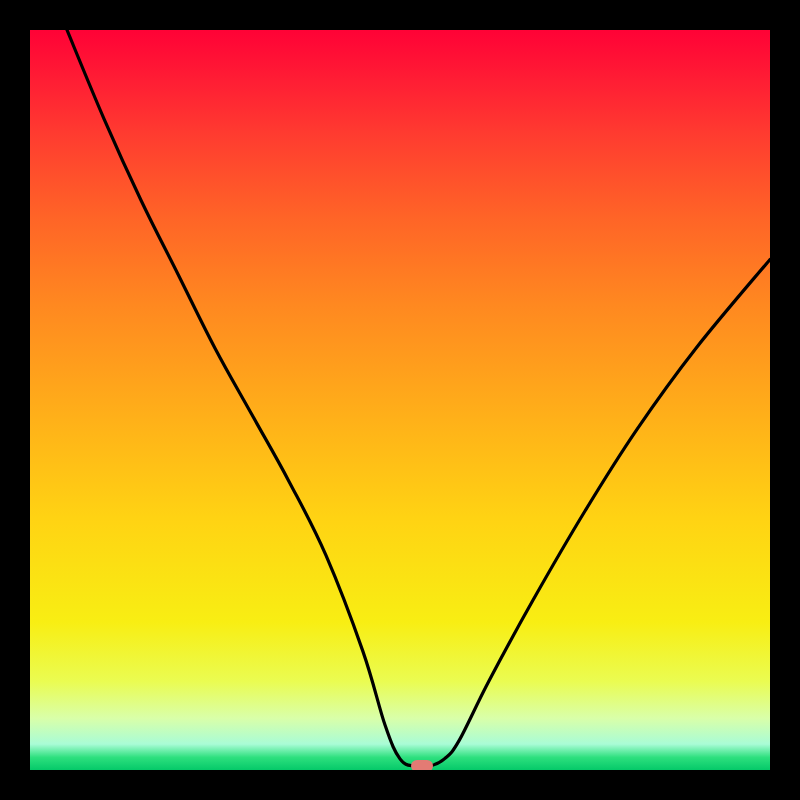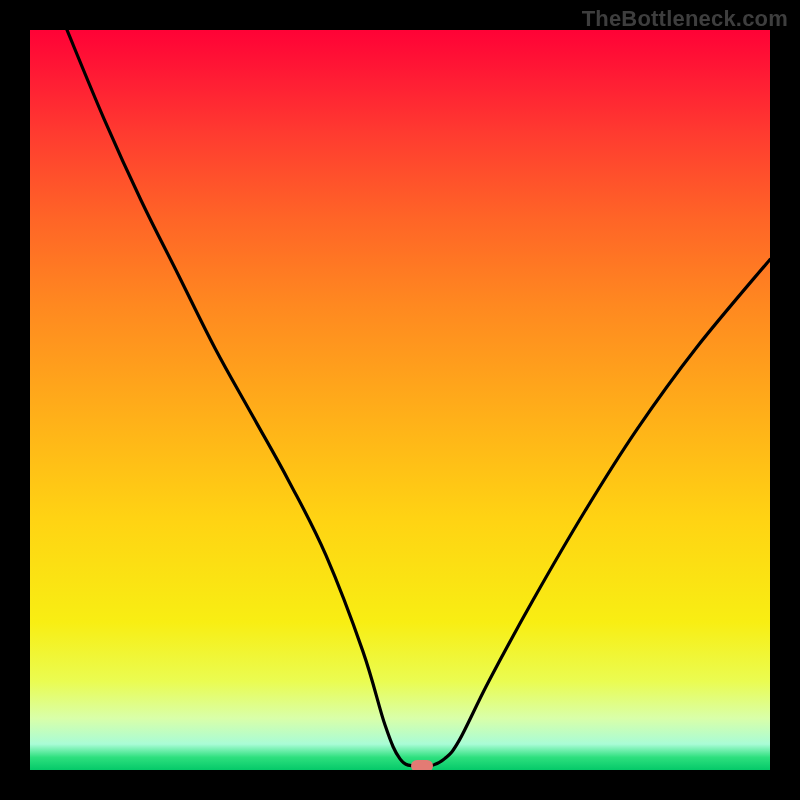--- a/index.html
+++ b/index.html
@@ -68,21 +68,20 @@
     border-radius: 6px;
     transform: translate(-50%, -50%);
     z-index: 3;
   }
 </style>
 </head>
 <body>
 
 <div class="frame">
 
-  <div class="watermark">TheBottleneck.com</div>
 
   <div class="plot-area">
 
     <svg viewBox="0 0 740 740" preserveAspectRatio="none">
       <path fill="none" stroke="#000" stroke-width="3.2" stroke-linejoin="round" stroke-linecap="round" d="M 37 0 C 43.66 15.983999999999991 60.68 58.16399999999997 74 88.79999999999995 C 87.32 119.43599999999994 97.68 142.22799999999992 111 170.19999999999993 C 124.32 198.17199999999994 134.68 217.55999999999997 148 244.2 C 161.32 270.84000000000003 171.68 292.89200000000005 185 318.20000000000005 C 198.32 343.50800000000004 208.68 360.824 222 384.8 C 235.32 408.776 245.68 426.092 259 451.4 C 272.32 476.70799999999997 282.68 494.76399999999995 296 525.4 C 309.32 556.036 322.344 590.964 333 621.6 C 343.656 652.236 348.53999999999996 676.2860000000001 355.2 695.6 C 361.86 714.914 364.67199999999997 721.574 370 728.9 C 375.32800000000003 736.226 379.472 734.968 384.8 736.3 C 390.12800000000004 737.632 394.272 737.632 399.6 736.3 C 404.92800000000005 734.968 409.07200000000006 733.562 414.40000000000003 728.9 C 419.728 724.2379999999999 421.20799999999997 724.386 429.2 710.4 C 437.192 696.414 445.48 676.508 458.8 651.2 C 472.12 625.892 485.88400000000007 600.4359999999999 503.20000000000005 569.8 C 520.5160000000001 539.164 536.352 511.63599999999997 555 481 C 573.648 450.36400000000003 586.8199999999999 428.90399999999994 606.8 399.59999999999997 C 626.78 370.296 642.024 348.836 666 318.20000000000005 C 689.976 287.5640000000001 726.68 245.38400000000004 740 229.40000000000003"></path>
     </svg>
 
     <div class="marker" style="left: 392.2px; top: 736.3px; background: rgb(227, 123, 116);"></div>
   </div>
 

